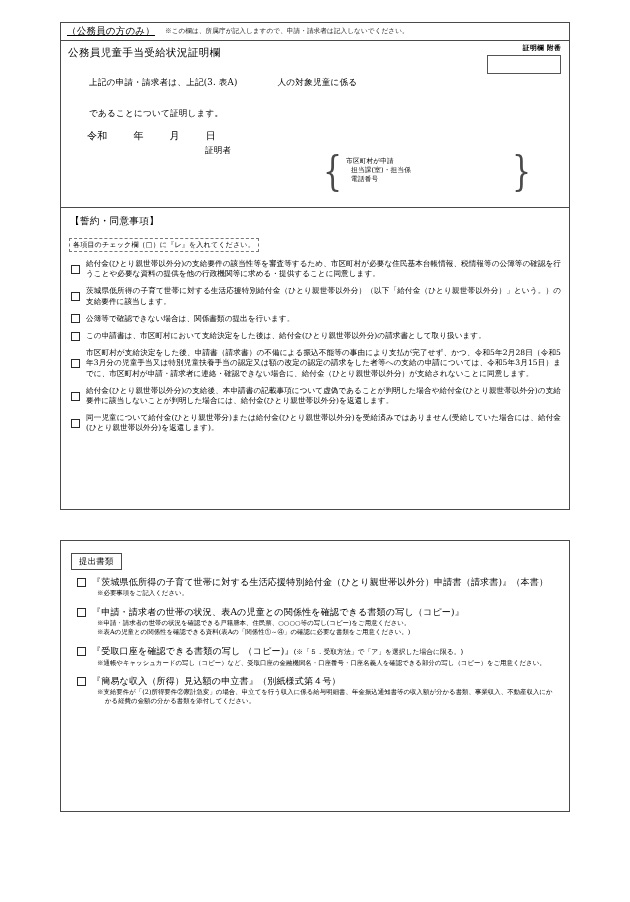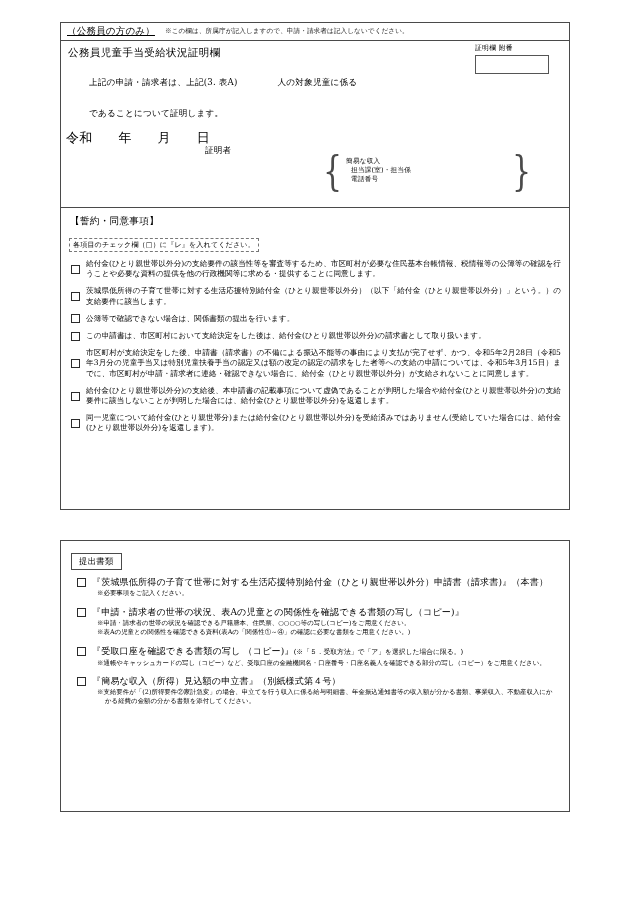--- a/index.html
+++ b/index.html
@@ -59,23 +59,24 @@
 
   .cert-title {
     position: absolute;
     left: 7px; top: 5px;
     font-size: 10.5px;
     letter-spacing: .4px;
   }
 
   .stamp-box {
     position: absolute;
-    right: 20px; top: 2px;
+    right: 8px; top: 2px;
     width: 74px;
-    text-align: left;
+    text-align: right;
+    font-weight: bold;
   }
   .stamp-label { font-size: 6.8px; letter-spacing: .3px; }
   .stamp-field {
     margin-top: 2px;
     height: 17px;
     border: 1px solid #555;
     background: #fff;
   }
 
   .cert-line1 {
@@ -87,22 +88,22 @@
   .cert-line1 .gap-a { display: inline-block; width: 40px; }
 
   .cert-line2 {
     position: absolute;
     left: 28px; top: 67px;
     font-size: 8.6px;
     letter-spacing: .2px;
   }
   .cert-date {
     position: absolute;
-    left: 5px; top: 88px;
-    font-size: 13px;
+    left: 26px; top: 88px;
+    font-size: 10px;
     letter-spacing: .2px;
   }
   .cert-date .sp { display: inline-block; width: 26px; }
   .cert-signer {
     position: absolute;
     left: 144px; top: 104px;
     font-size: 8.6px;
     letter-spacing: .2px;
   }
 
@@ -239,21 +240,21 @@
 
       <div class="cert-date">
         <span>令和</span><span class="sp"></span><span>年</span><span class="sp"></span><span>月</span><span class="sp"></span><span>日</span>
       </div>
 
       <div class="cert-signer">証明者</div>
 
       <div class="contact-block">
         <span class="brace">{</span>
         <div class="contact-lines">
-          <div>簡易な収入</div>
+          <div>市区町村が申請</div>
           <div class="indent">担当課(室)・担当係</div>
           <div class="indent">電話番号</div>
         </div>
         <span class="brace">}</span>
       </div>
 
     </div>
   </section>
 
   <section class="panel" id="panel-oath">

